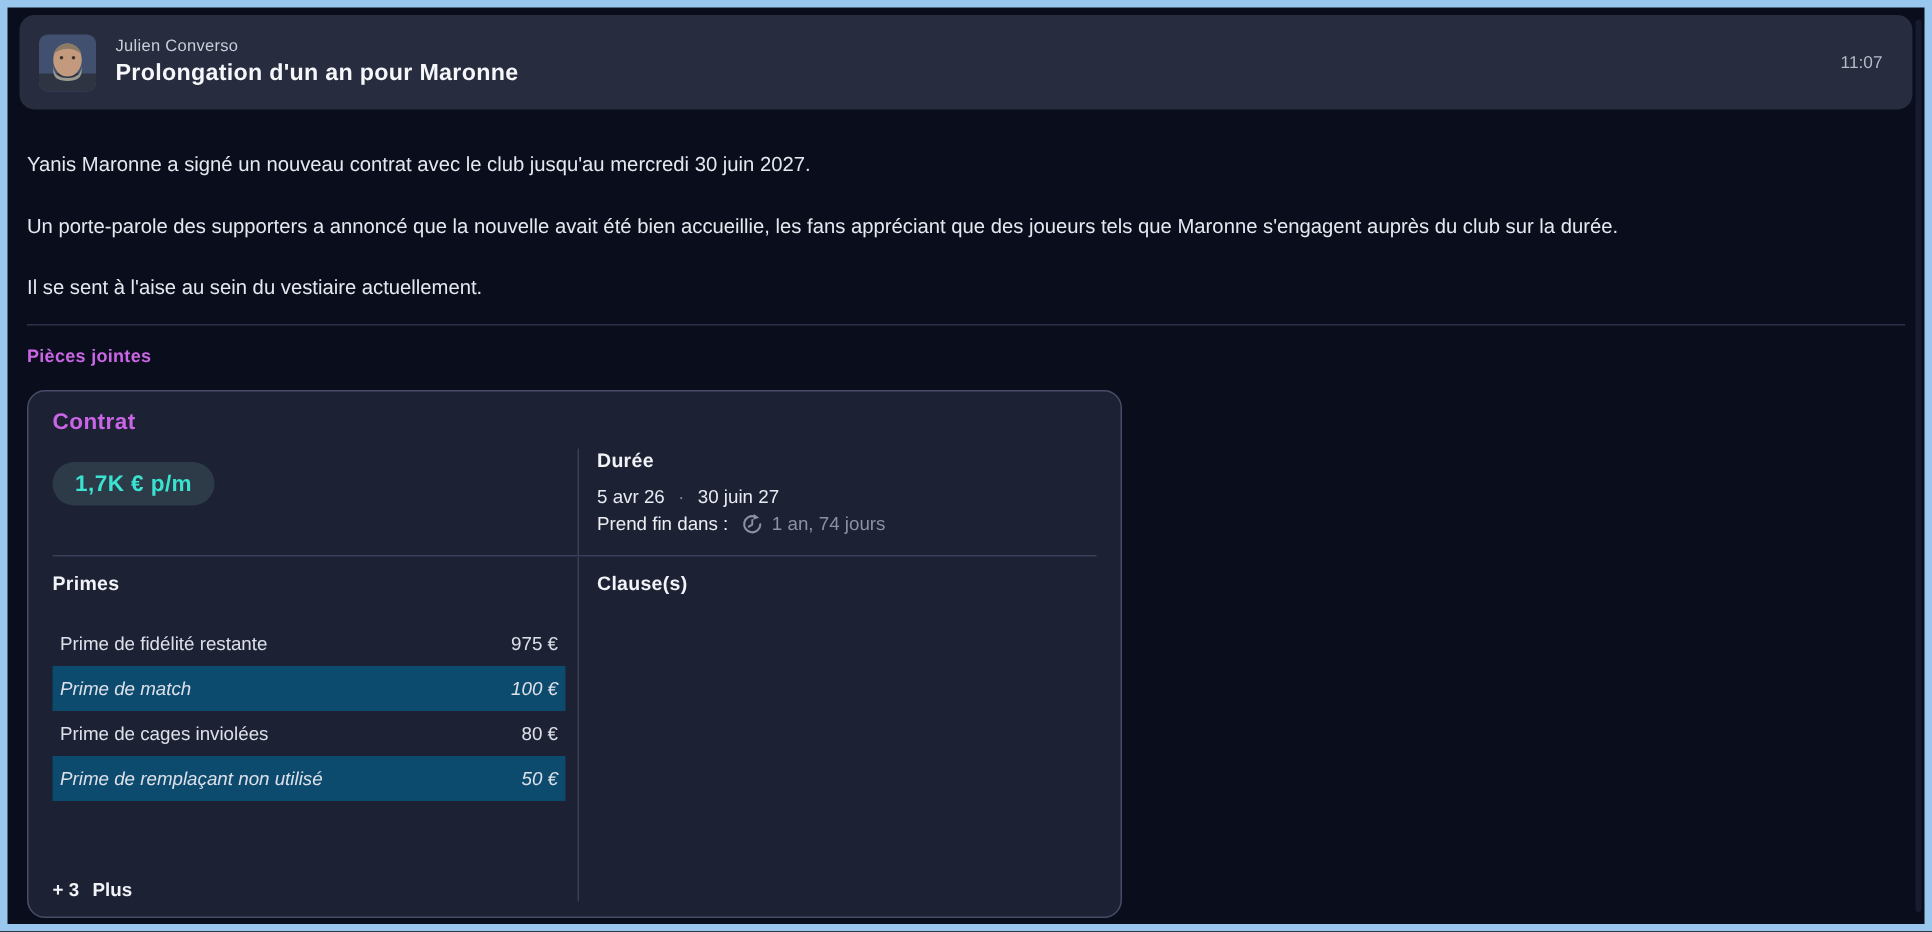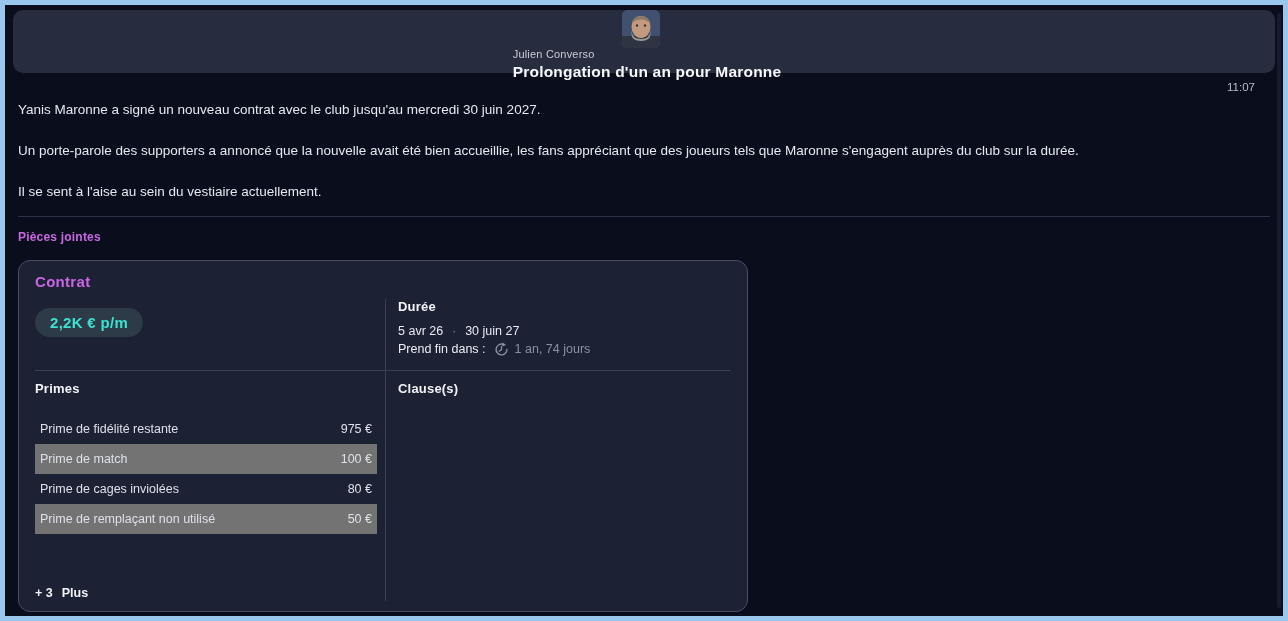--- a/index.html
+++ b/index.html
@@ -5,21 +5,21 @@
   * { margin:0; padding:0; box-sizing:border-box; }
   body { background:#000; font-family:"Liberation Sans","DejaVu Sans",sans-serif; }
   .screen {
     position:relative; width:1288px; height:621px;
     border:5px solid #9ac7ee; background:#0a0e1c; overflow:hidden;
   }
   
   .header {
     position:absolute; left:8px; top:5px; width:1262px; height:63px;
     background:#272c3e; border-radius:10px;
-    display:flex; align-items:center; padding:0 20px 0 13px;flex-direction:column;
+    display:flex; align-items:center; padding:0 20px 0 13px;
   }
   .avatar {
     width:38px; height:38px; border-radius:6px; overflow:hidden;
     background:#3c4a66; flex:0 0 auto;
   }
   .head-text { margin-left:13px; display:flex; flex-direction:column; gap:3px; }
   .author { font-size:11px; color:#c9cdd8; letter-spacing:.2px; }
   .title { font-size:15.5px; font-weight:bold; color:#f6f7fa; letter-spacing:.2px; }
   .time { margin-left:auto; font-size:11.5px; color:#b7bbc8; }
   
@@ -56,21 +56,21 @@
   .dot { color:#8b90a2; font-size:12px; }
   .ends { margin-top:4px; font-size:12.5px; color:#eceef3; display:flex; align-items:flex-start; gap:6px; }
   .ends-value { color:#8b90a2; }
   .clock-icon { width:15px; height:15px; margin-left:2px; }
   
   .bonus-table { margin-top:18px; width:342px; }
   .bonus-row {
     height:30px; display:flex; align-items:center; justify-content:space-between;
     padding:0 5px; font-size:12.5px; color:#dde0e9;
   }
-  .bonus-row.alt { background:#737373; }
+  .bonus-row.alt { background:#0c4a6e;font-style:italic; }
   .more-link { margin-top:auto; padding-bottom:1px; font-size:12.5px; font-weight:bold; color:#f2f3f7; display:flex; gap:9px; cursor:pointer; }
   
   .scroll-track {
     position:absolute; right:2px; top:8px; bottom:8px; width:4px;
     background:#161b2d; border-radius:2px;
   }
 </style>
 </head>
 <body>
 
@@ -103,21 +103,21 @@
     <hr class="divider">
 
     <div class="section-title">Pièces jointes</div>
 
     <div class="card">
       <div class="card-title">Contrat</div>
 
       <div class="card-grid">
 
         <div class="cell">
-          <span class="pill">2,2K € p/m</span>
+          <span class="pill">1,7K € p/m</span>
         </div>
 
         <div class="cell cell-right">
           <span class="block-label">Durée</span>
           <div class="dates">
             <span>5 avr 26</span>
             <span class="dot">·</span>
             <span>30 juin 27</span>
           </div>
           <div class="ends">

